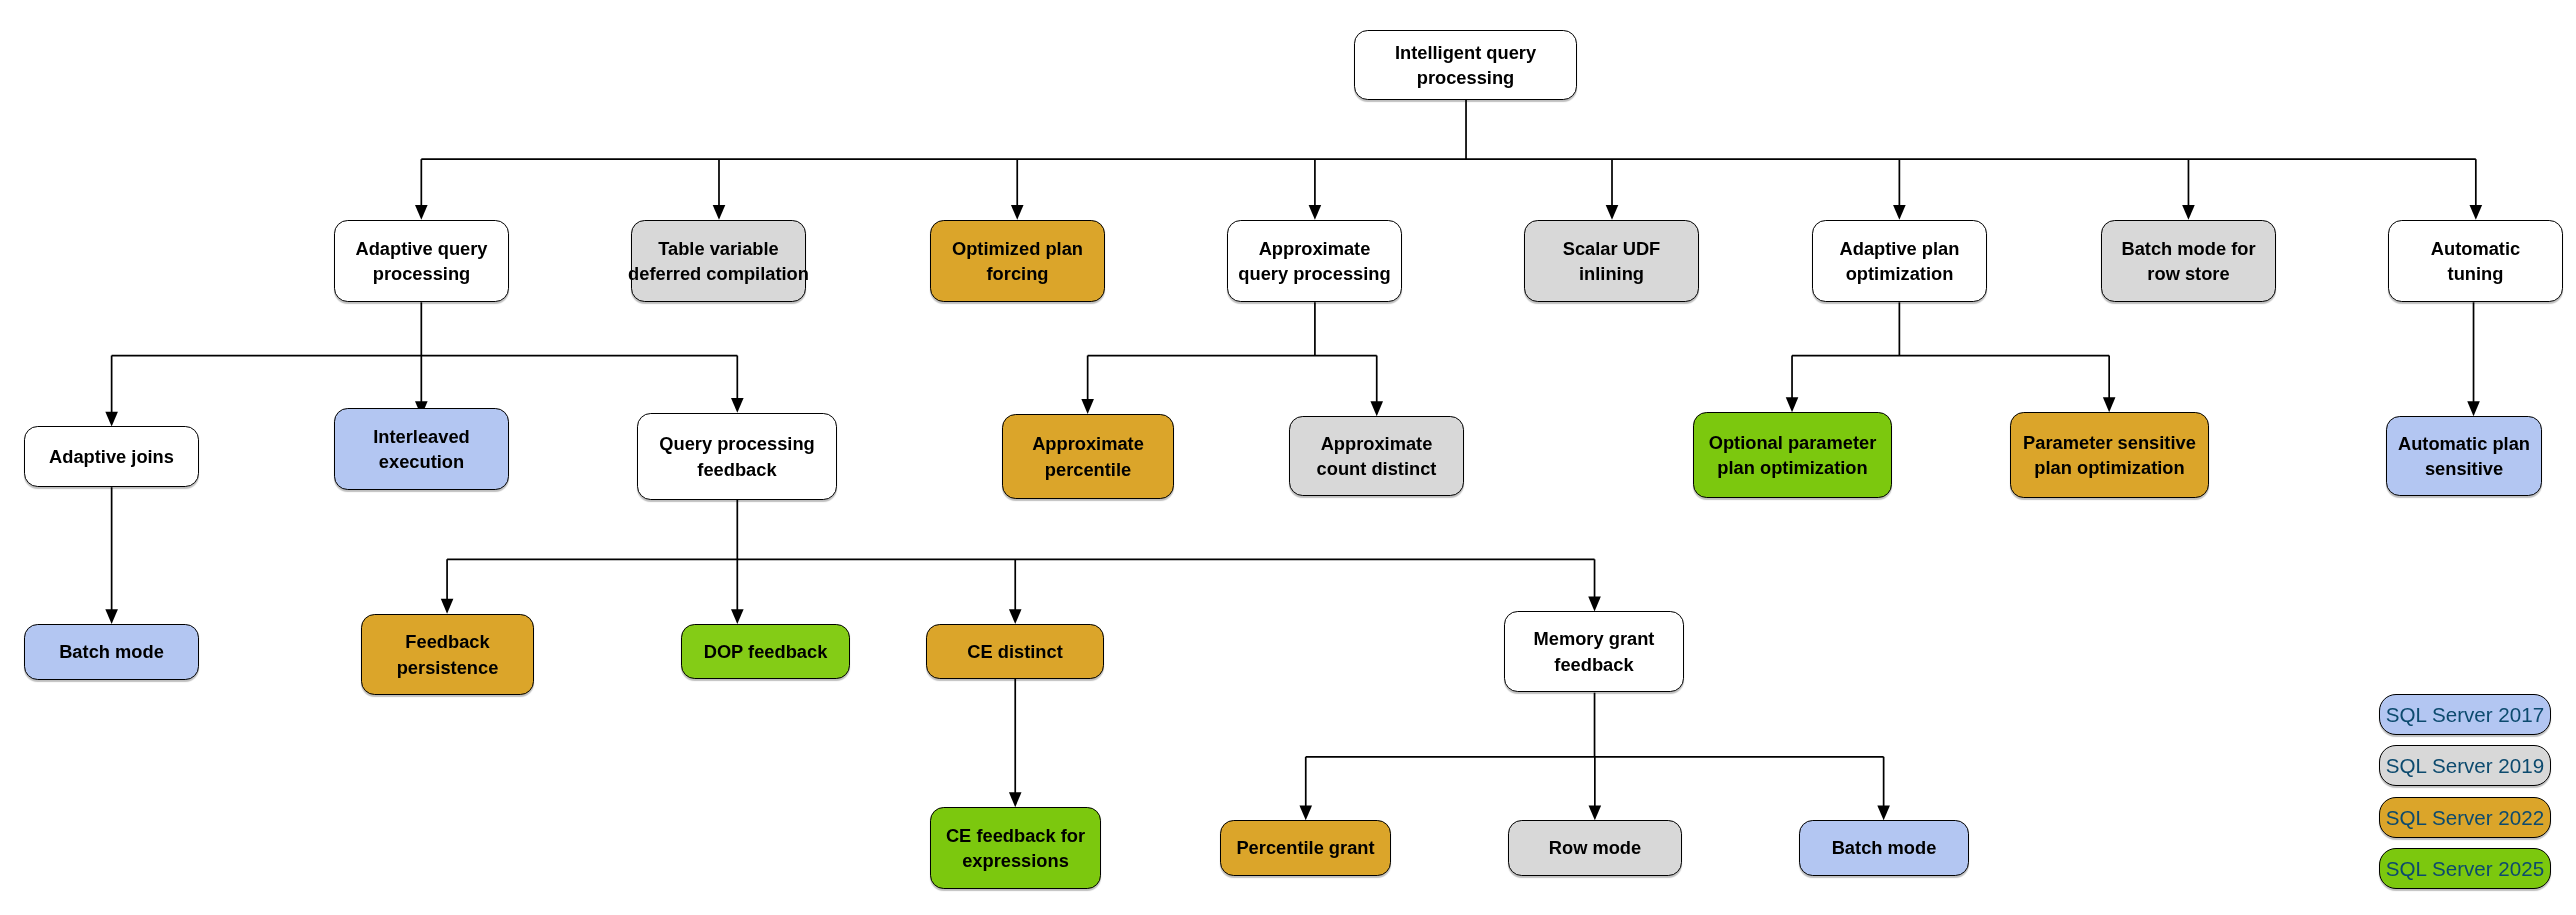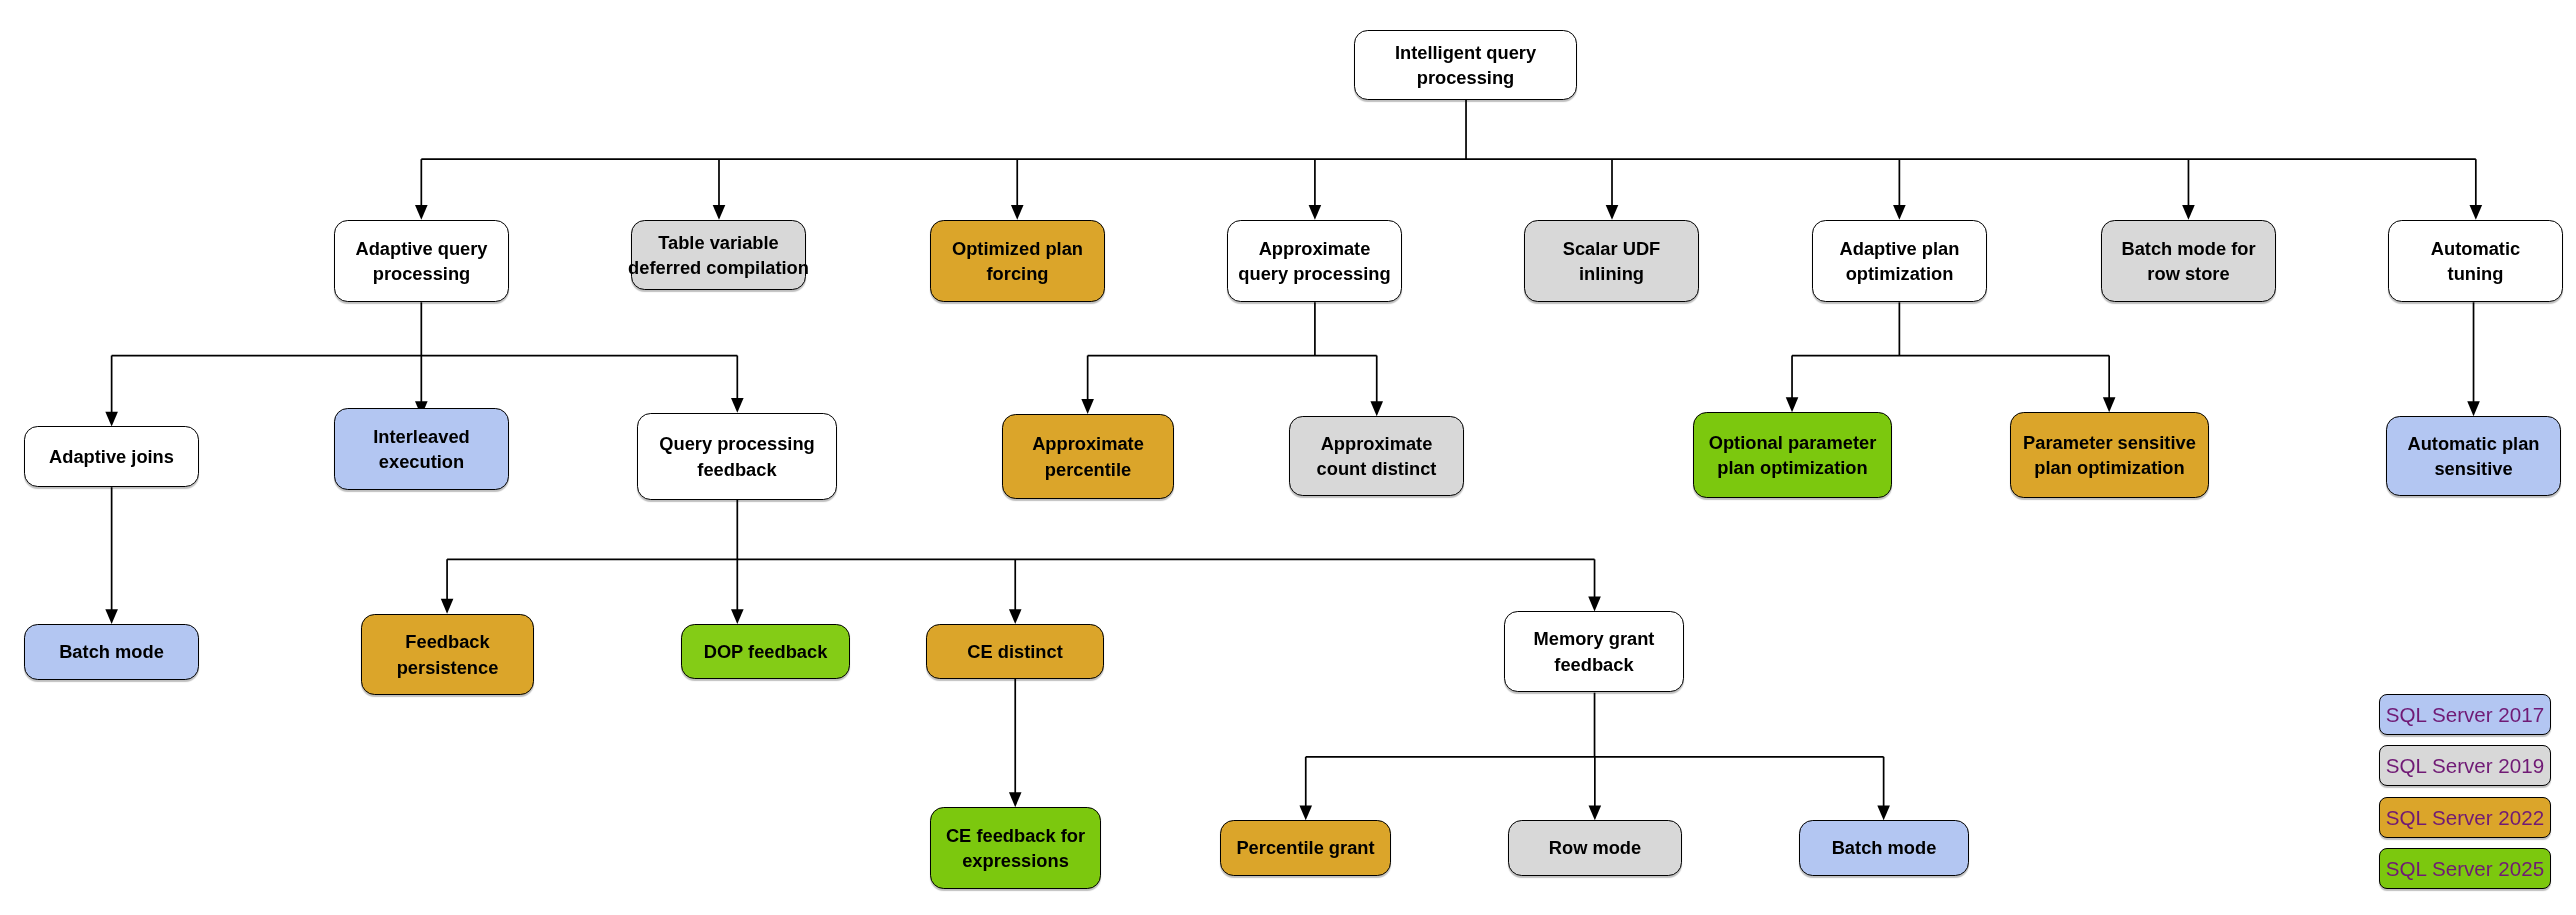--- a/index.html
+++ b/index.html
@@ -24,25 +24,25 @@
     line-height:1.38;
     box-shadow:0 1.1px 1.1px rgba(0,0,0,0.25);
     background:#ffffff;
   }
   .node.base{font-weight:700;}
   .node .line{white-space:nowrap;}
   .legend-item{
     position:absolute;
     display:flex;align-items:center;justify-content:center;
     border:1.7px solid #000000;
-    border-radius:8px;
+    border-radius:17px;
     box-sizing:border-box;
     font-size:20.6px;
     font-weight:400;
-    color:#701a75;
+    color:#0c4a6e;
     white-space:nowrap;
     box-shadow:0 1.1px 1.1px rgba(0,0,0,0.25);
   }
 </style>
 </head>
 <body>
 
 <div id="canvas">
   <svg id="wires" xmlns="http://www.w3.org/2000/svg" viewBox="0 0 4500 1600">
       <line x1="2561" y1="174" x2="2561" y2="278" stroke="#000000" stroke-width="3"></line>
@@ -110,21 +110,21 @@
     </svg>
   <div id="nodes">
       <div class="node base" style="left: 1354px; top: 30px; width: 223px; height: 70px; background: rgb(255, 255, 255);">
         <div class="line">Intelligent query</div>
         <div class="line">processing</div>
       </div>
       <div class="node base" style="left: 334px; top: 220px; width: 175px; height: 82px; background: rgb(255, 255, 255);">
         <div class="line">Adaptive query</div>
         <div class="line">processing</div>
       </div>
-      <div class="node" style="left: 631px; top: 220px; width: 175px; height: 70px; background: rgb(216, 216, 216);">
+      <div class="node" style="left: 631px; top: 220px; width: 175px; height: 82px; background: rgb(216, 216, 216);">
         <div class="line">Table variable</div>
         <div class="line">deferred compilation</div>
       </div>
       <div class="node" style="left: 930px; top: 220px; width: 175px; height: 82px; background: rgb(219, 165, 42);">
         <div class="line">Optimized plan</div>
         <div class="line">forcing</div>
       </div>
       <div class="node base" style="left: 1227px; top: 220px; width: 175px; height: 82px; background: rgb(255, 255, 255);">
         <div class="line">Approximate</div>
         <div class="line">query processing</div>
@@ -165,21 +165,21 @@
         <div class="line">count distinct</div>
       </div>
       <div class="node" style="left: 1693px; top: 412px; width: 199px; height: 86px; background: rgb(124, 200, 14);">
         <div class="line">Optional parameter</div>
         <div class="line">plan optimization</div>
       </div>
       <div class="node" style="left: 2010px; top: 412px; width: 199px; height: 86px; background: rgb(219, 165, 42);">
         <div class="line">Parameter sensitive</div>
         <div class="line">plan optimization</div>
       </div>
-      <div class="node" style="left: 2386px; top: 416px; width: 175px; height: 80px; background: rgb(179, 198, 242);">
+      <div class="node" style="left: 2386px; top: 416px; width: 156px; height: 80px; background: rgb(179, 198, 242);">
         <div class="line">Automatic plan</div>
         <div class="line">sensitive</div>
       </div>
       <div class="node" style="left: 24px; top: 624px; width: 175px; height: 56px; background: rgb(179, 198, 242);">
         <div class="line">Batch mode</div>
       </div>
       <div class="node" style="left: 361px; top: 614px; width: 173px; height: 81px; background: rgb(219, 165, 42);">
         <div class="line">Feedback</div>
         <div class="line">persistence</div>
       </div>

